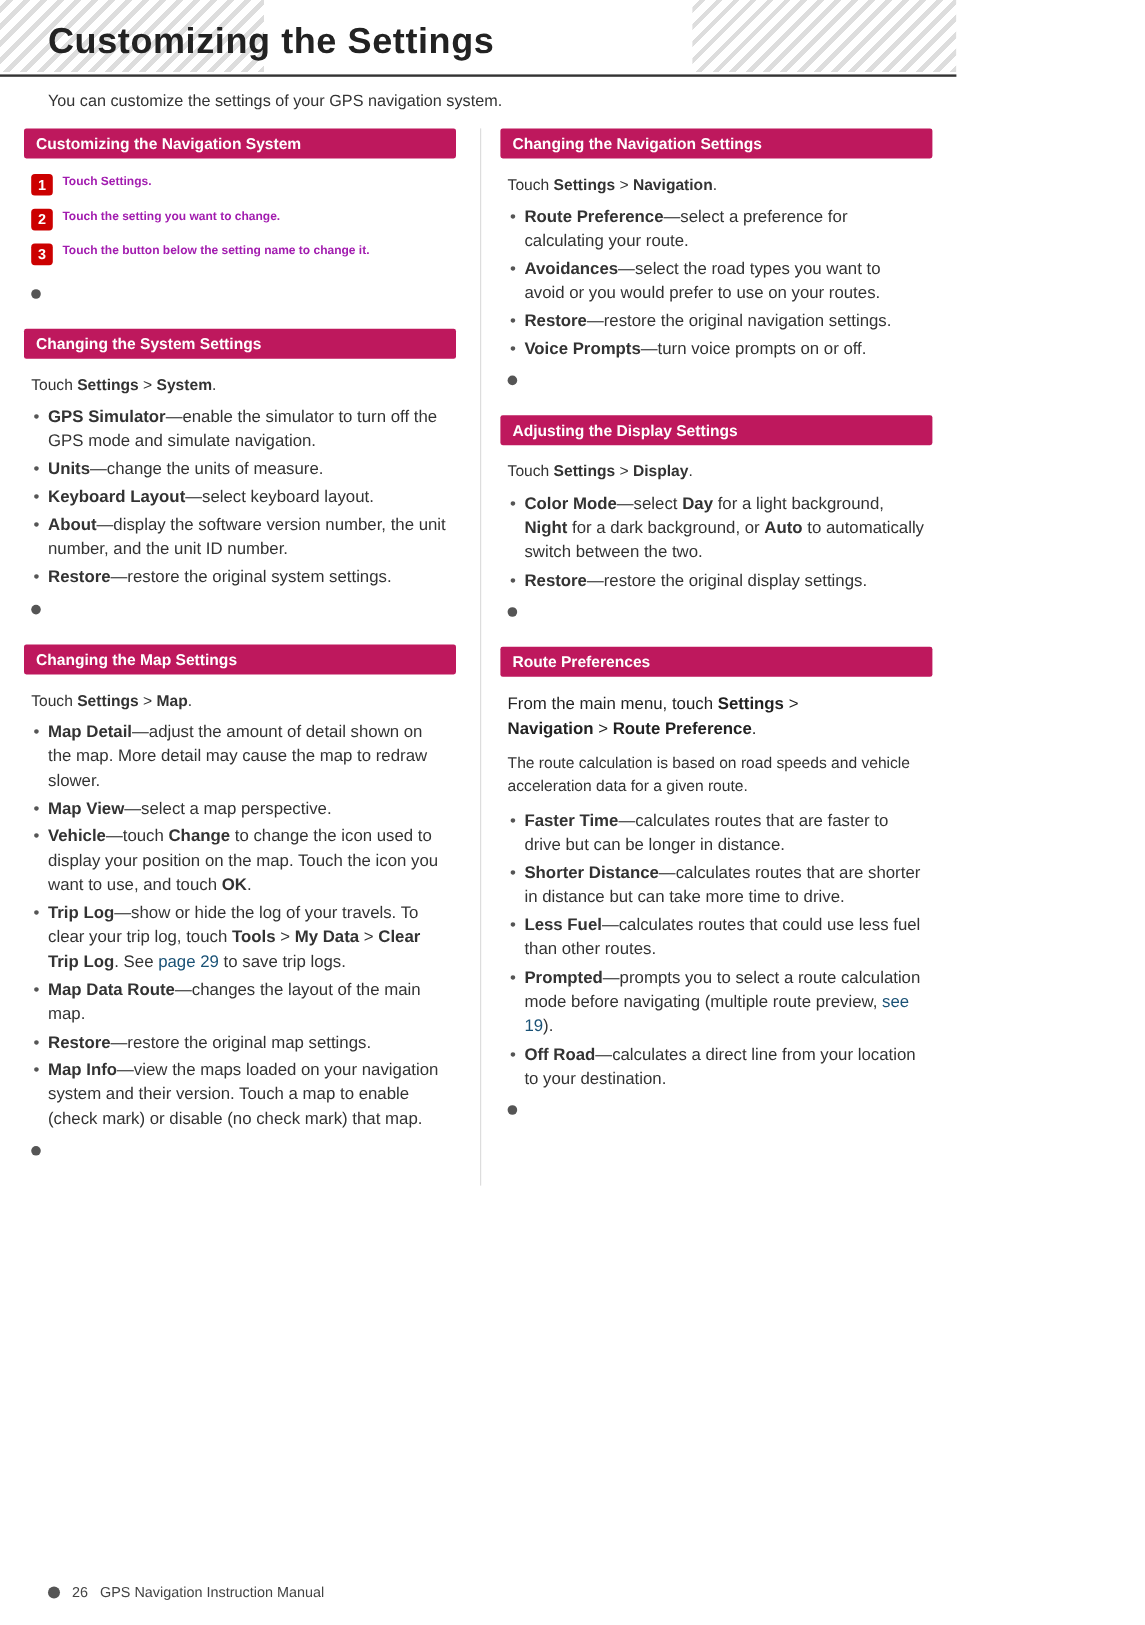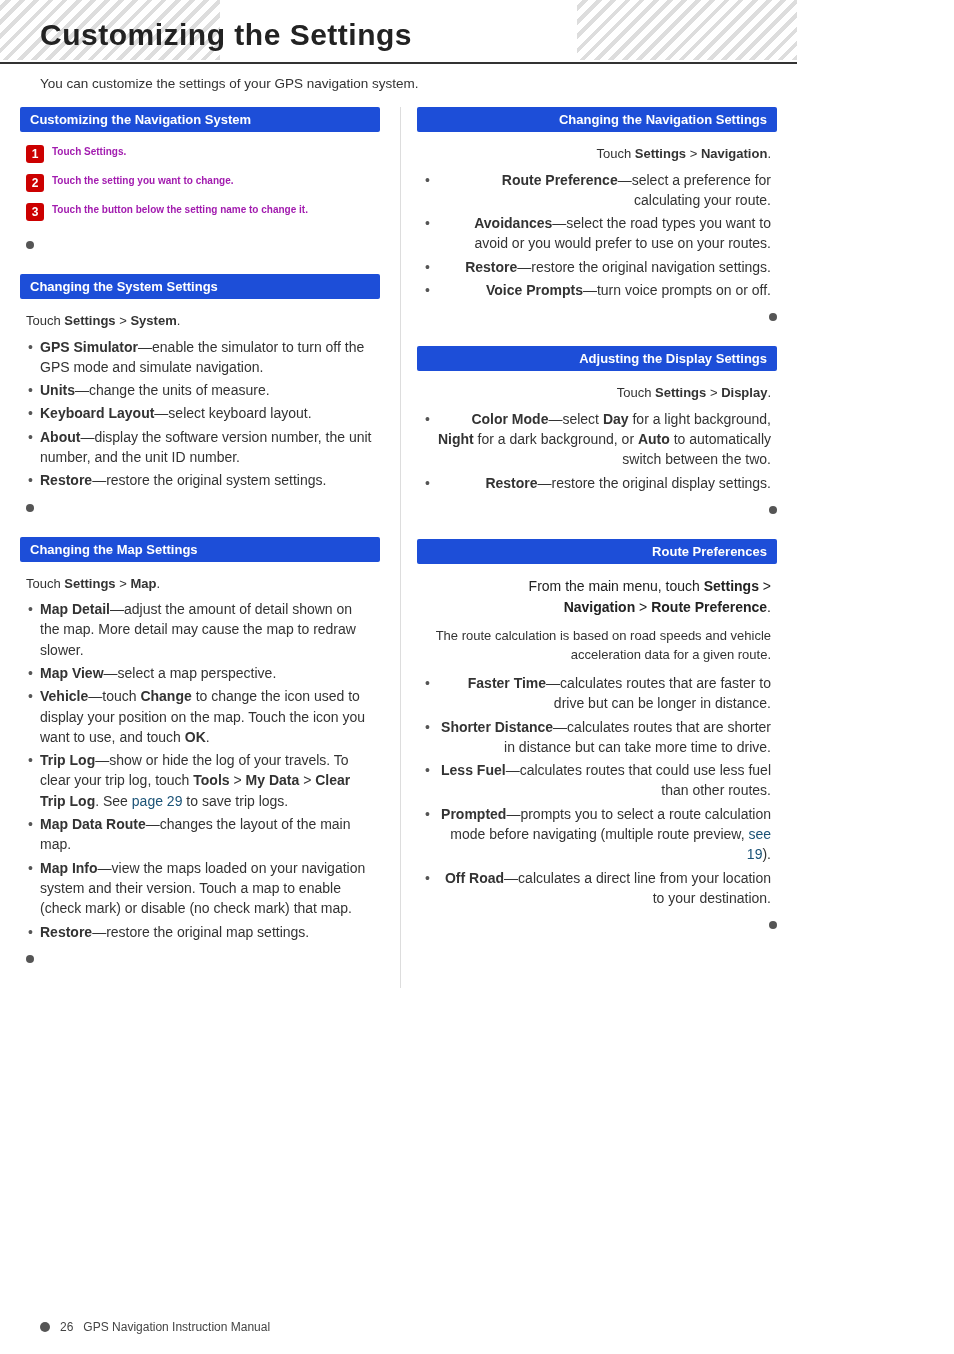--- a/index.html
+++ b/index.html
@@ -80,31 +80,30 @@
 
     .col-left {
       flex: 1;
       padding-right: 20px;
     }
 
     .col-right {
       flex: 1;
       padding-left: 16px;
       border-left: 1px solid #ddd;
-      text-align: right;
     }
 
     
     .section {
       margin-bottom: 20px;
       position: relative;
     }
 
     .section-header {
-      background: #1d4ed8;
+      background: #be185d;
       color: #fff;
       font-weight: bold;
       font-size: 13px;
       padding: 5px 10px;
       border-radius: 2px;
       margin-bottom: 8px;
     }
 
     .section-body {
       padding: 4px 6px 4px 6px;
@@ -287,22 +286,22 @@
       <div class="section">
         <div class="section-header">Changing the Map Settings</div>
         <div class="section-body">
           <p class="touch-line">Touch <b>Settings</b> &gt; <b>Map</b>.</p>
           <ul class="bullet-list">
             <li><b>Map Detail</b>—adjust the amount of detail shown on the map. More detail may cause the map to redraw slower.</li>
             <li><b>Map View</b>—select a map perspective.</li>
             <li><b>Vehicle</b>—touch <b>Change</b> to change the icon used to display your position on the map. Touch the icon you want to use, and touch <b>OK</b>.</li>
             <li><b>Trip Log</b>—show or hide the log of your travels. To clear your trip log, touch <b>Tools</b> &gt; <b>My Data</b> &gt; <b>Clear Trip Log</b>. See <a class="link-style" href="#">page 29</a> to save trip logs.</li>
             <li><b>Map Data Route</b>—changes the layout of the main map.</li>
+            <li><b>Restore</b>—restore the original map settings.</li>
             <li><b>Map Info</b>—view the maps loaded on your navigation system and their version. Touch a map to enable (check mark) or disable (no check mark) that map.</li>
-            <li><b>Restore</b>—restore the original map settings.</li>
           </ul>
         </div>
         <div class="dot-bullet"></div>
       </div>
 
     </div>
 
     <div class="col-right">
 
       <div class="section">

